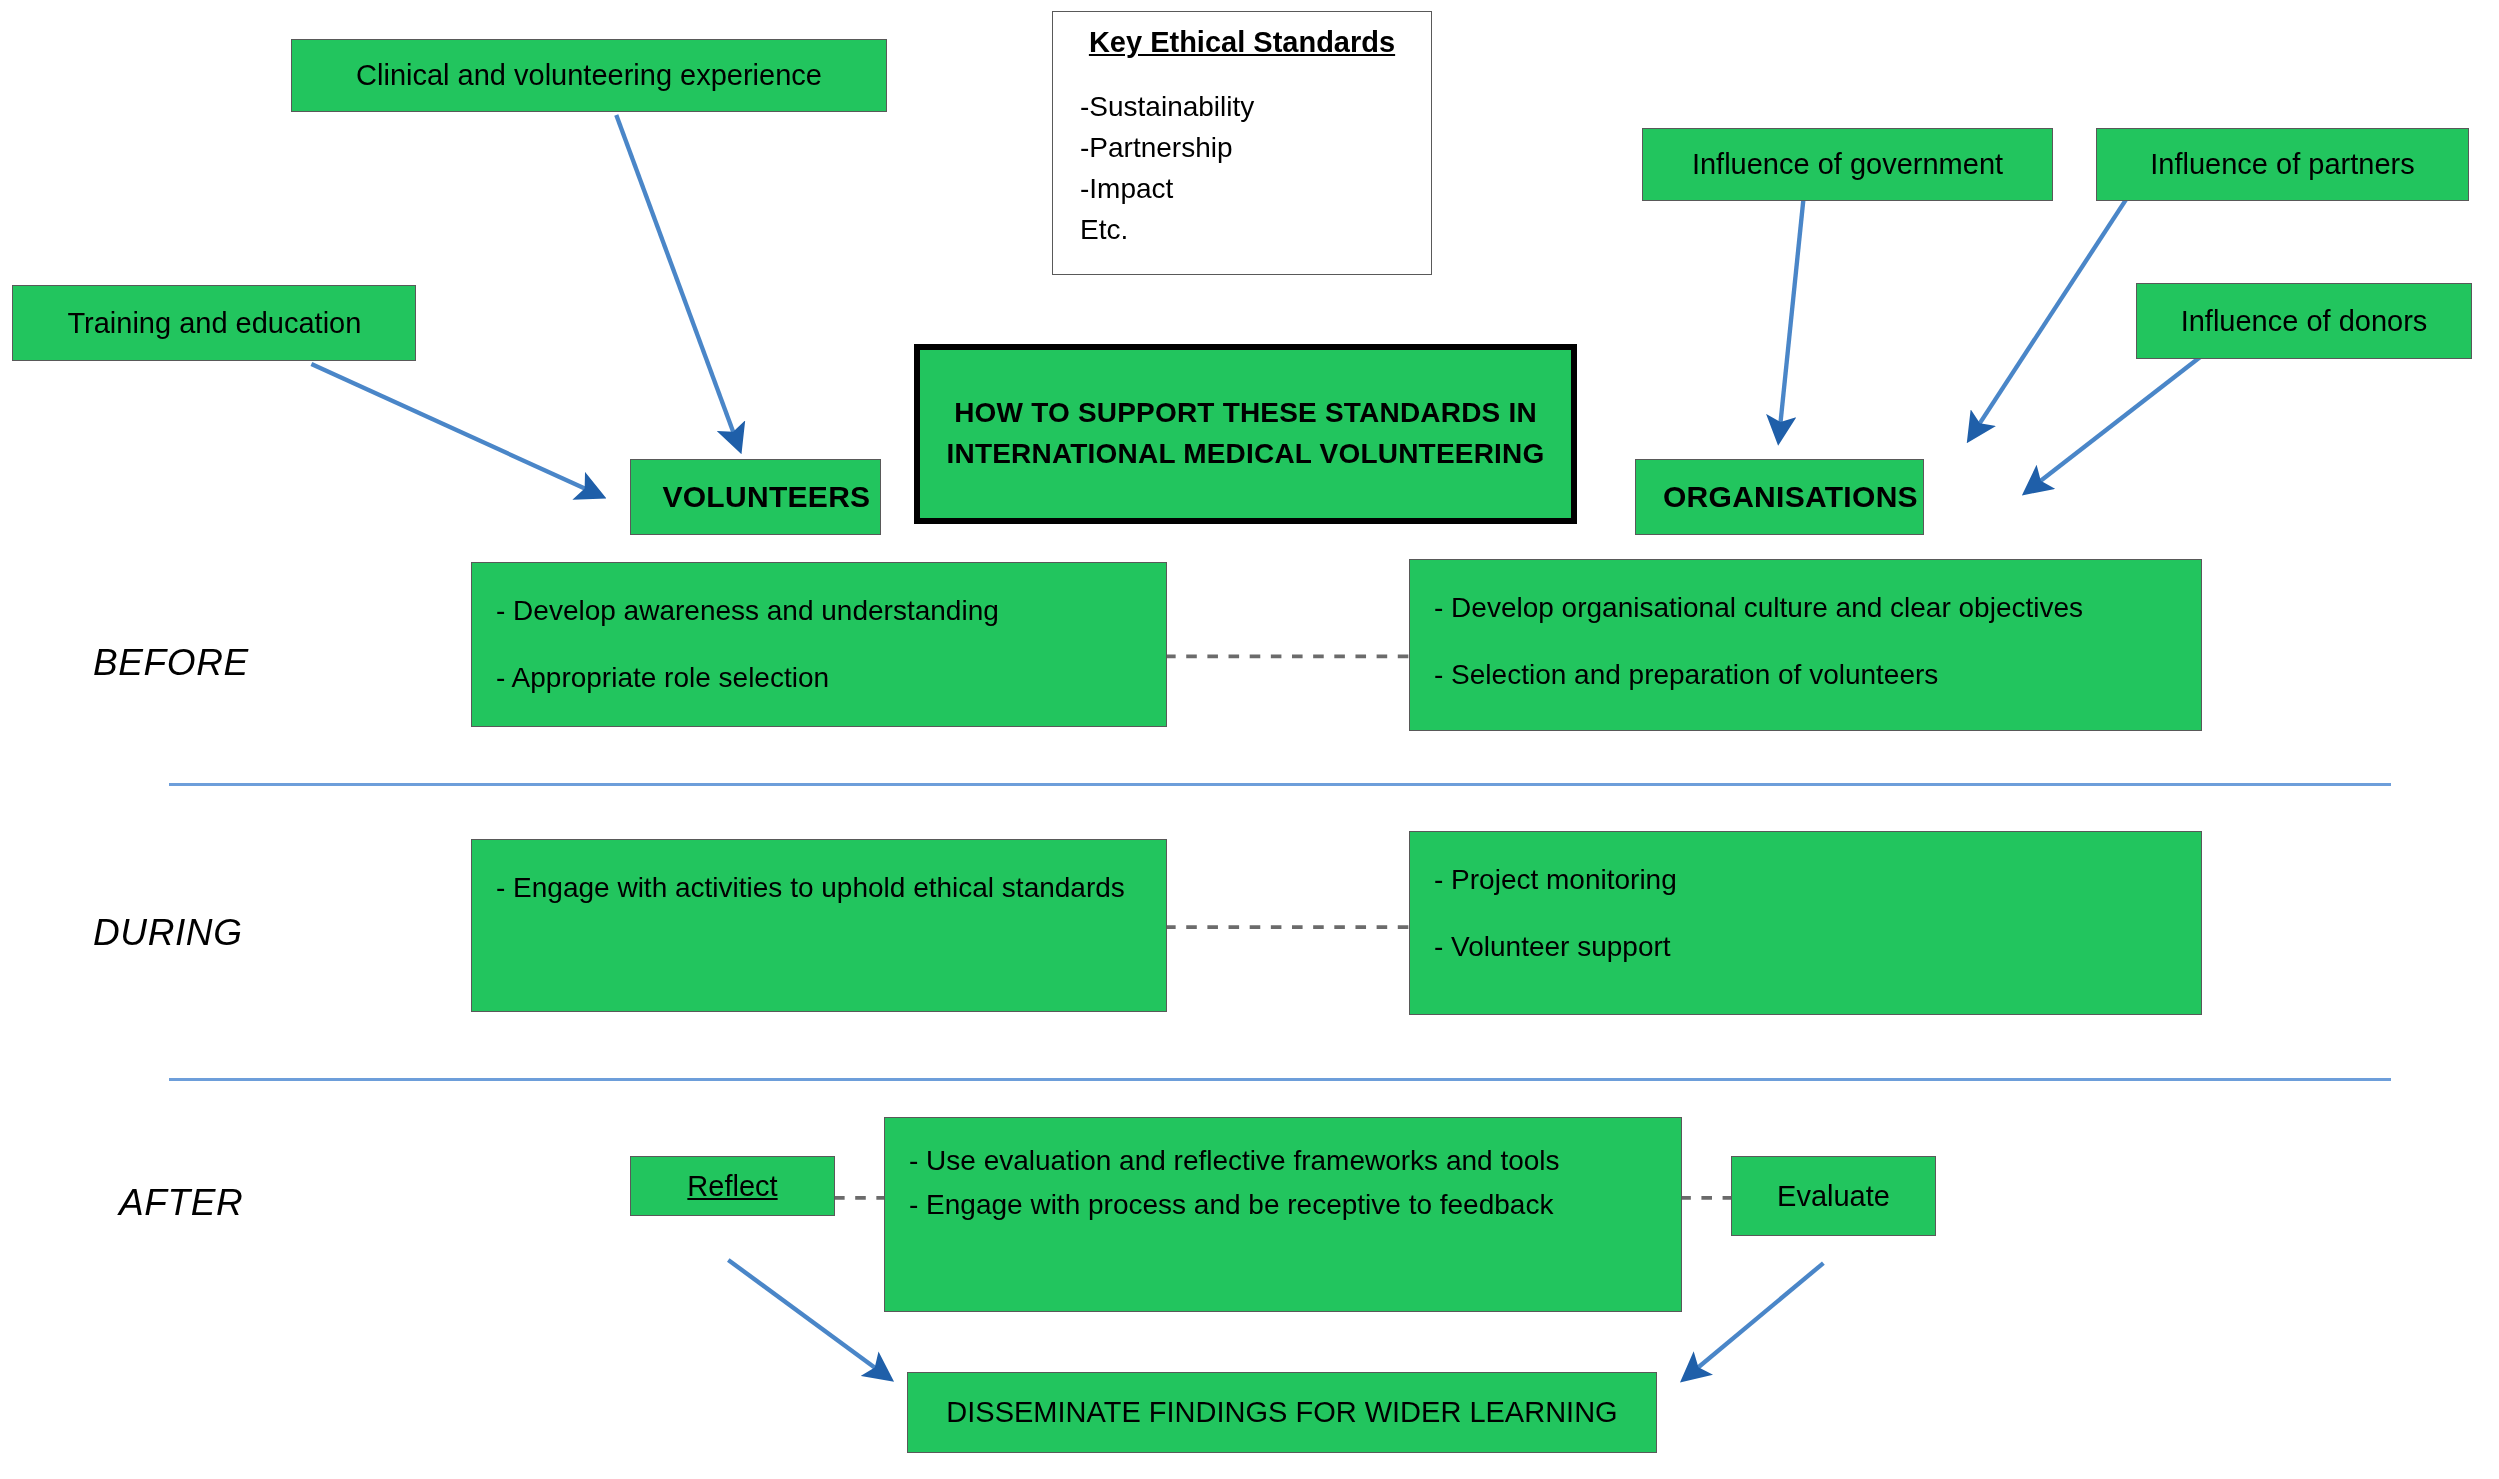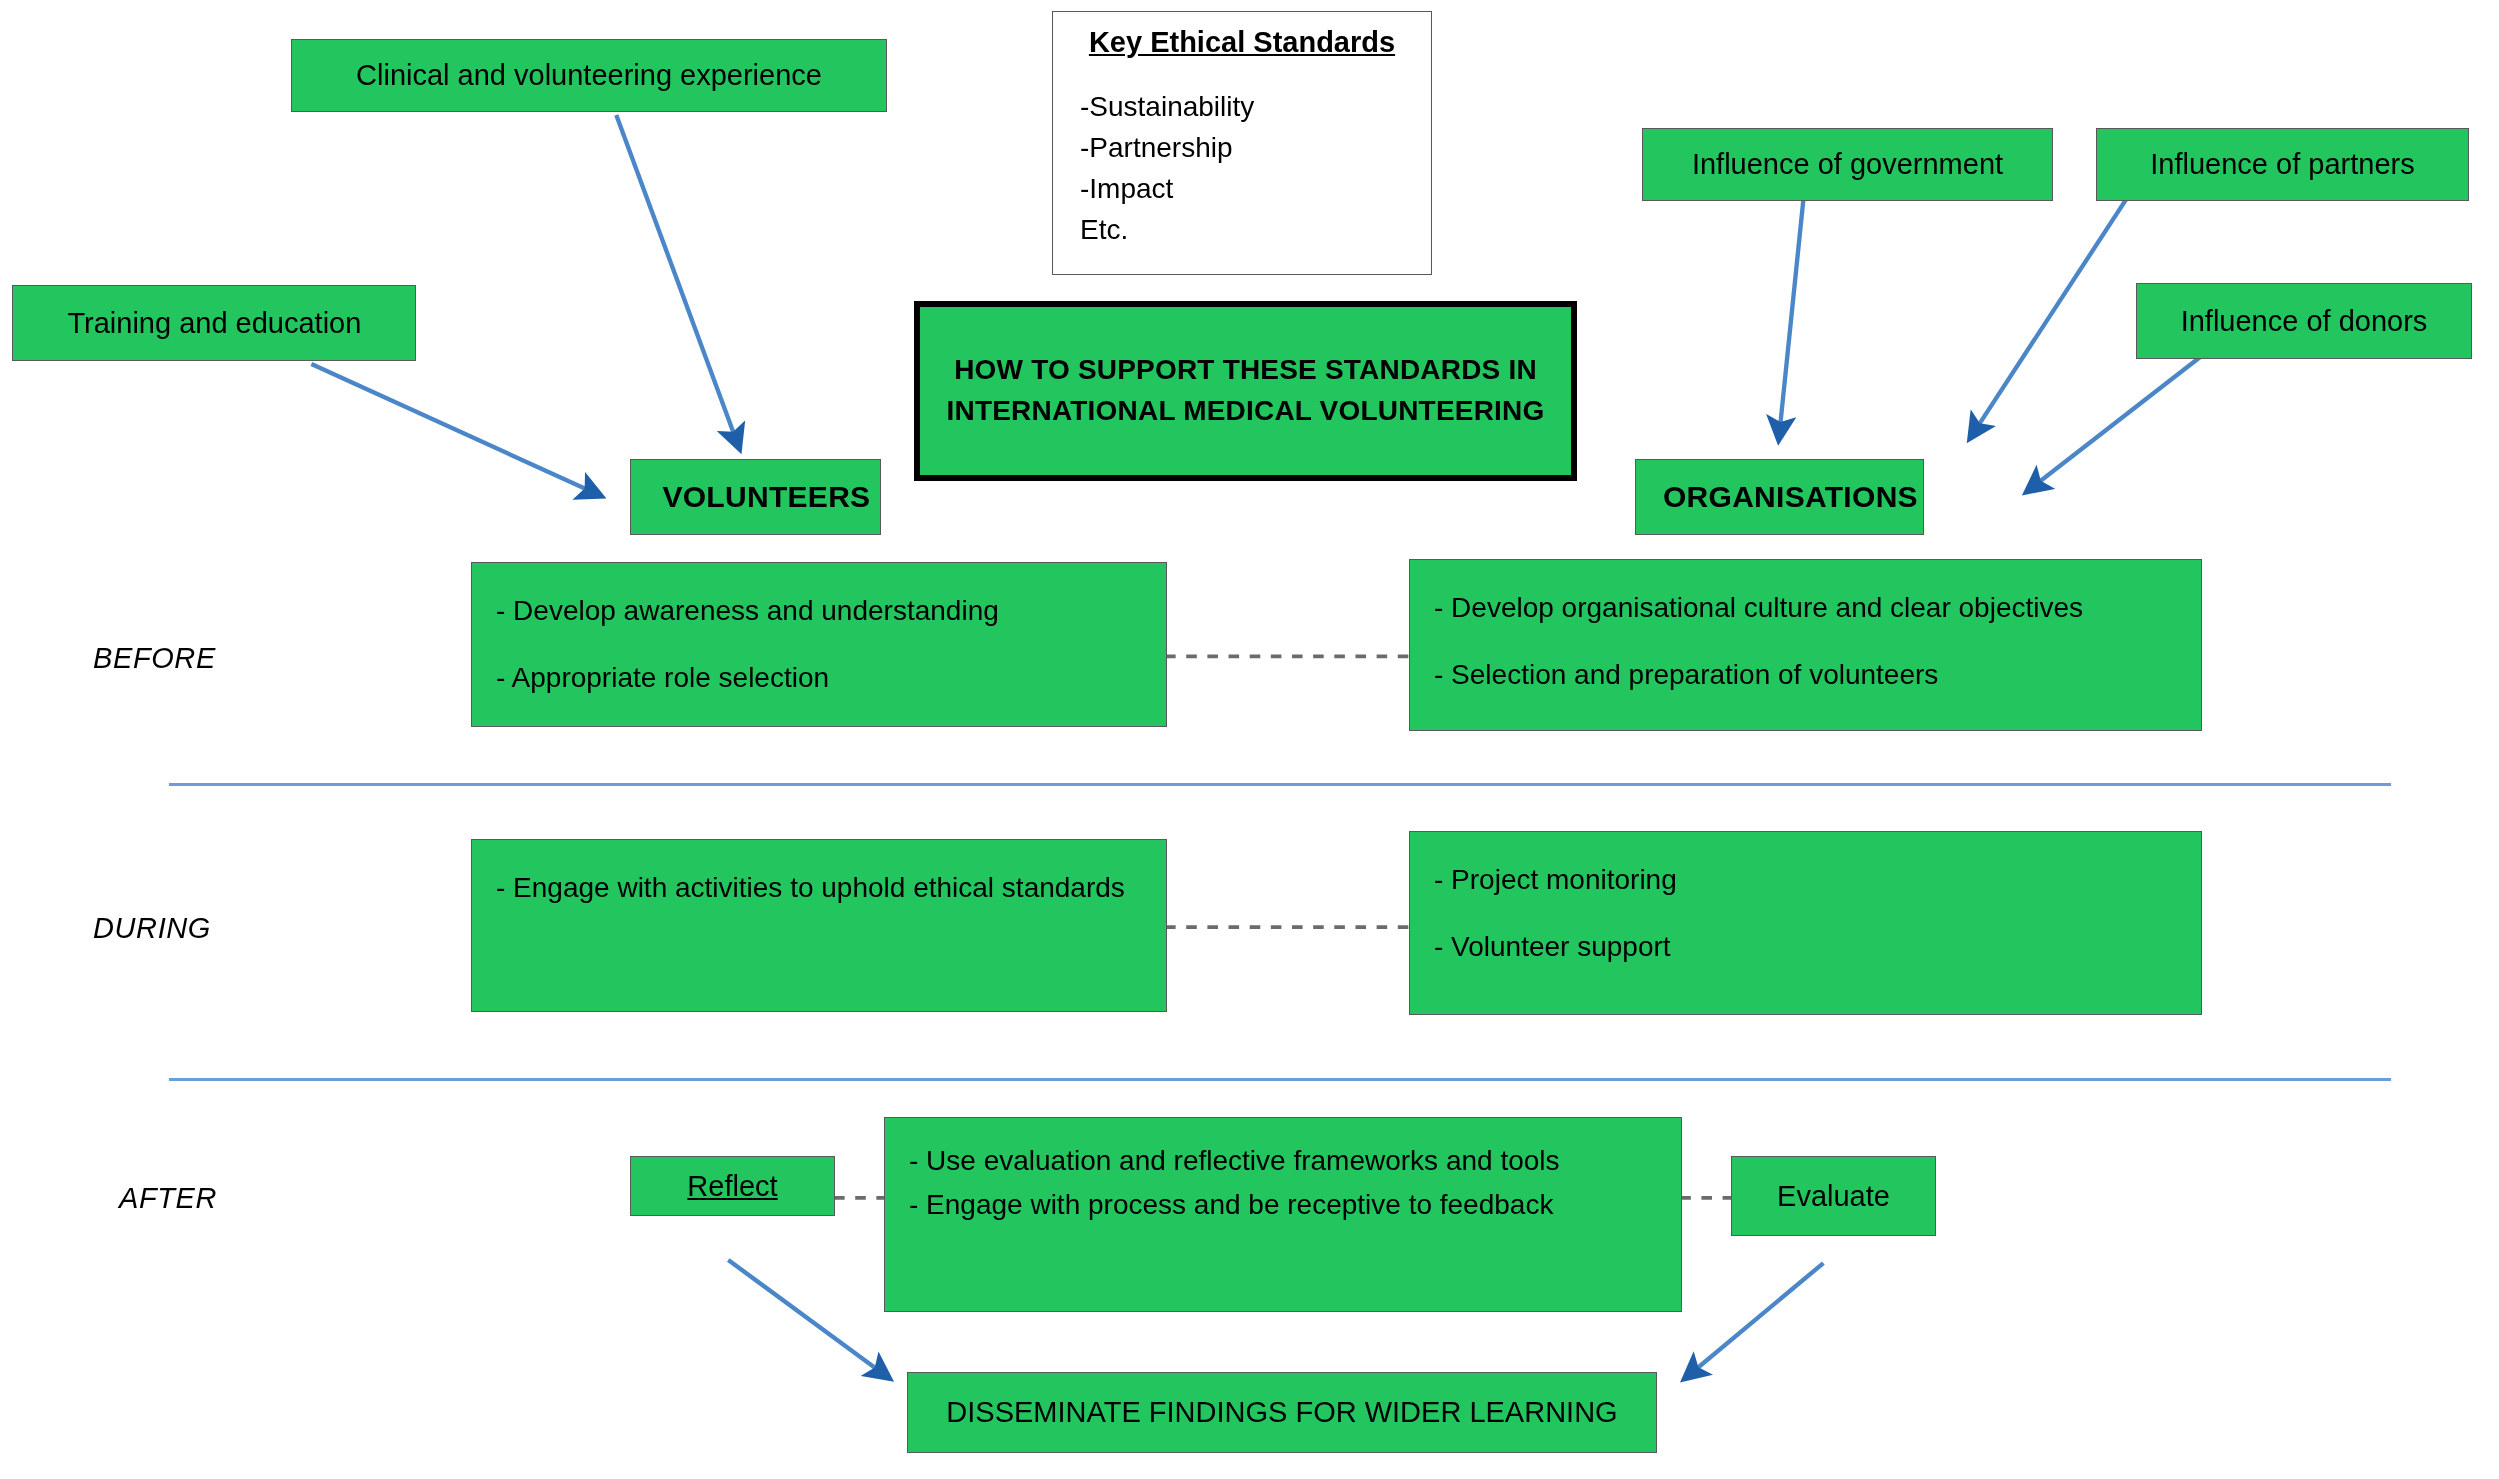--- a/index.html
+++ b/index.html
@@ -39,20 +39,21 @@
     line-height: 1.25;
     color: #000000;
     padding: 3.7px 11.2px;
   }
   .node.thick {
     border: 6.8px solid #000000;
     font-weight: bold;
     font-size: 28px;
     line-height: 1.45;
     letter-spacing: 0.2px;
+    margin-top: 43px;
   }
   .node.bold {
     font-weight: bold;
     font-size: 30px;
     letter-spacing: 0.3px;
     padding-left: 33px;
   }
   .node.bullets {
     display: block;
     text-align: left;
@@ -84,21 +85,21 @@
     text-align: center;
     font-size: 29px;
     margin-bottom: 27px;
   }
   .standards-item {
     line-height: 1.47;
   }
   .phase-label {
     position: absolute;
     font-style: italic;
-    font-size: 29px;
+    font-size: 37px;
     letter-spacing: 0.6px;
     color: #000000;
     white-space: nowrap;
   }
   .divider {
     position: absolute;
     height: 3.1px;
     background: #6d9eda;
   }
 </style>

